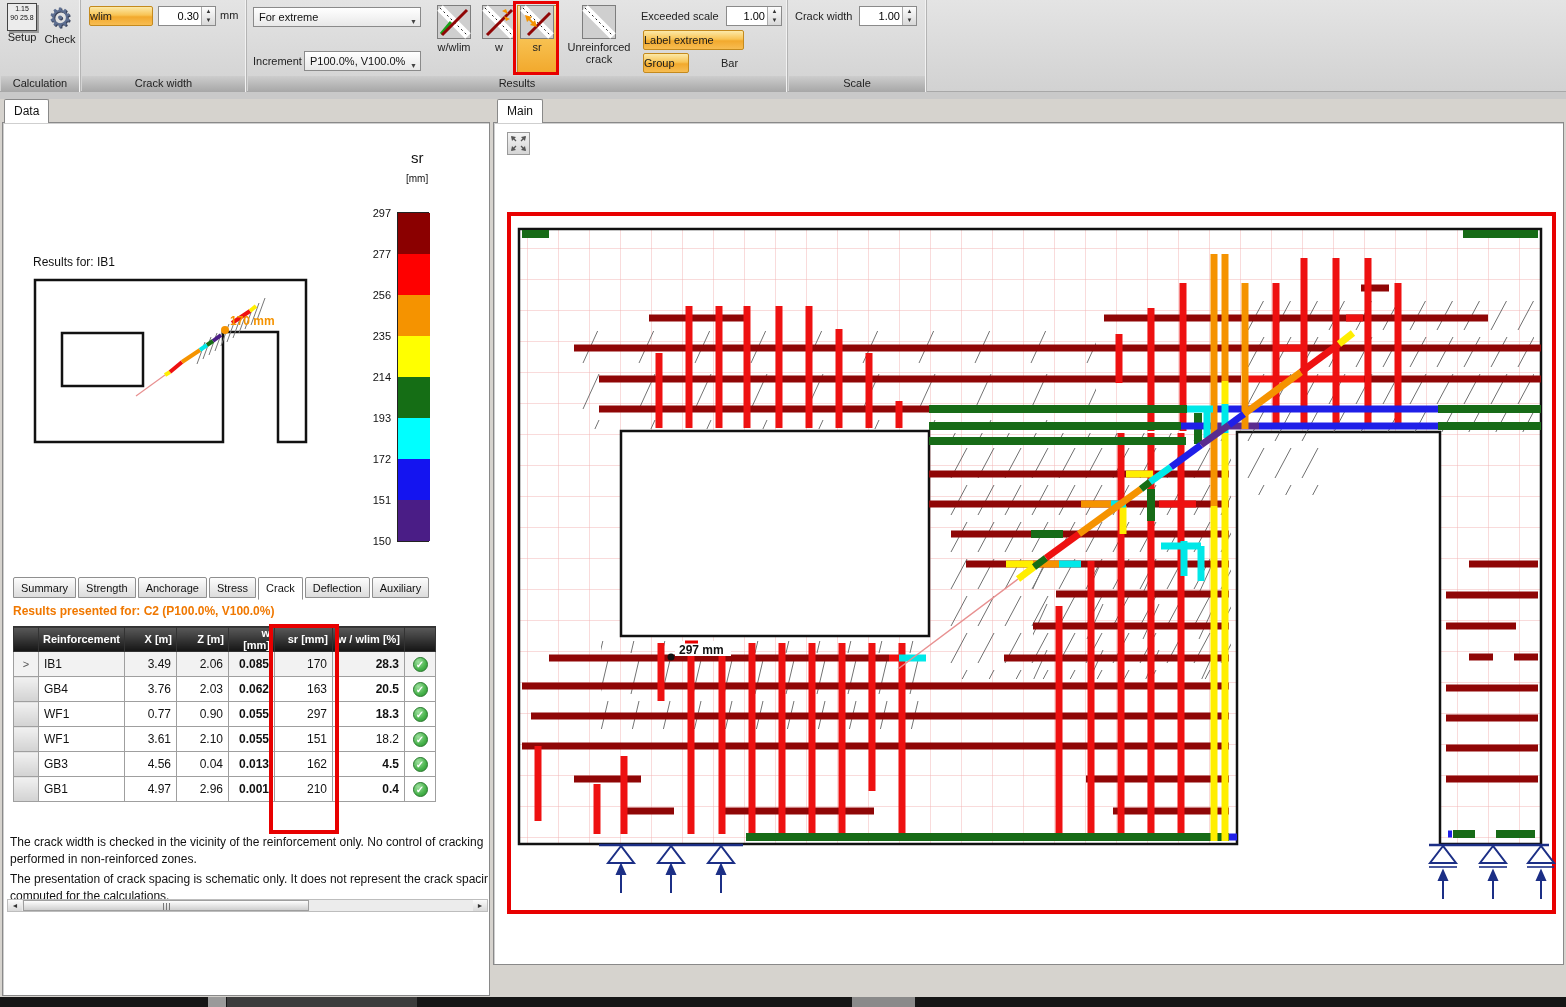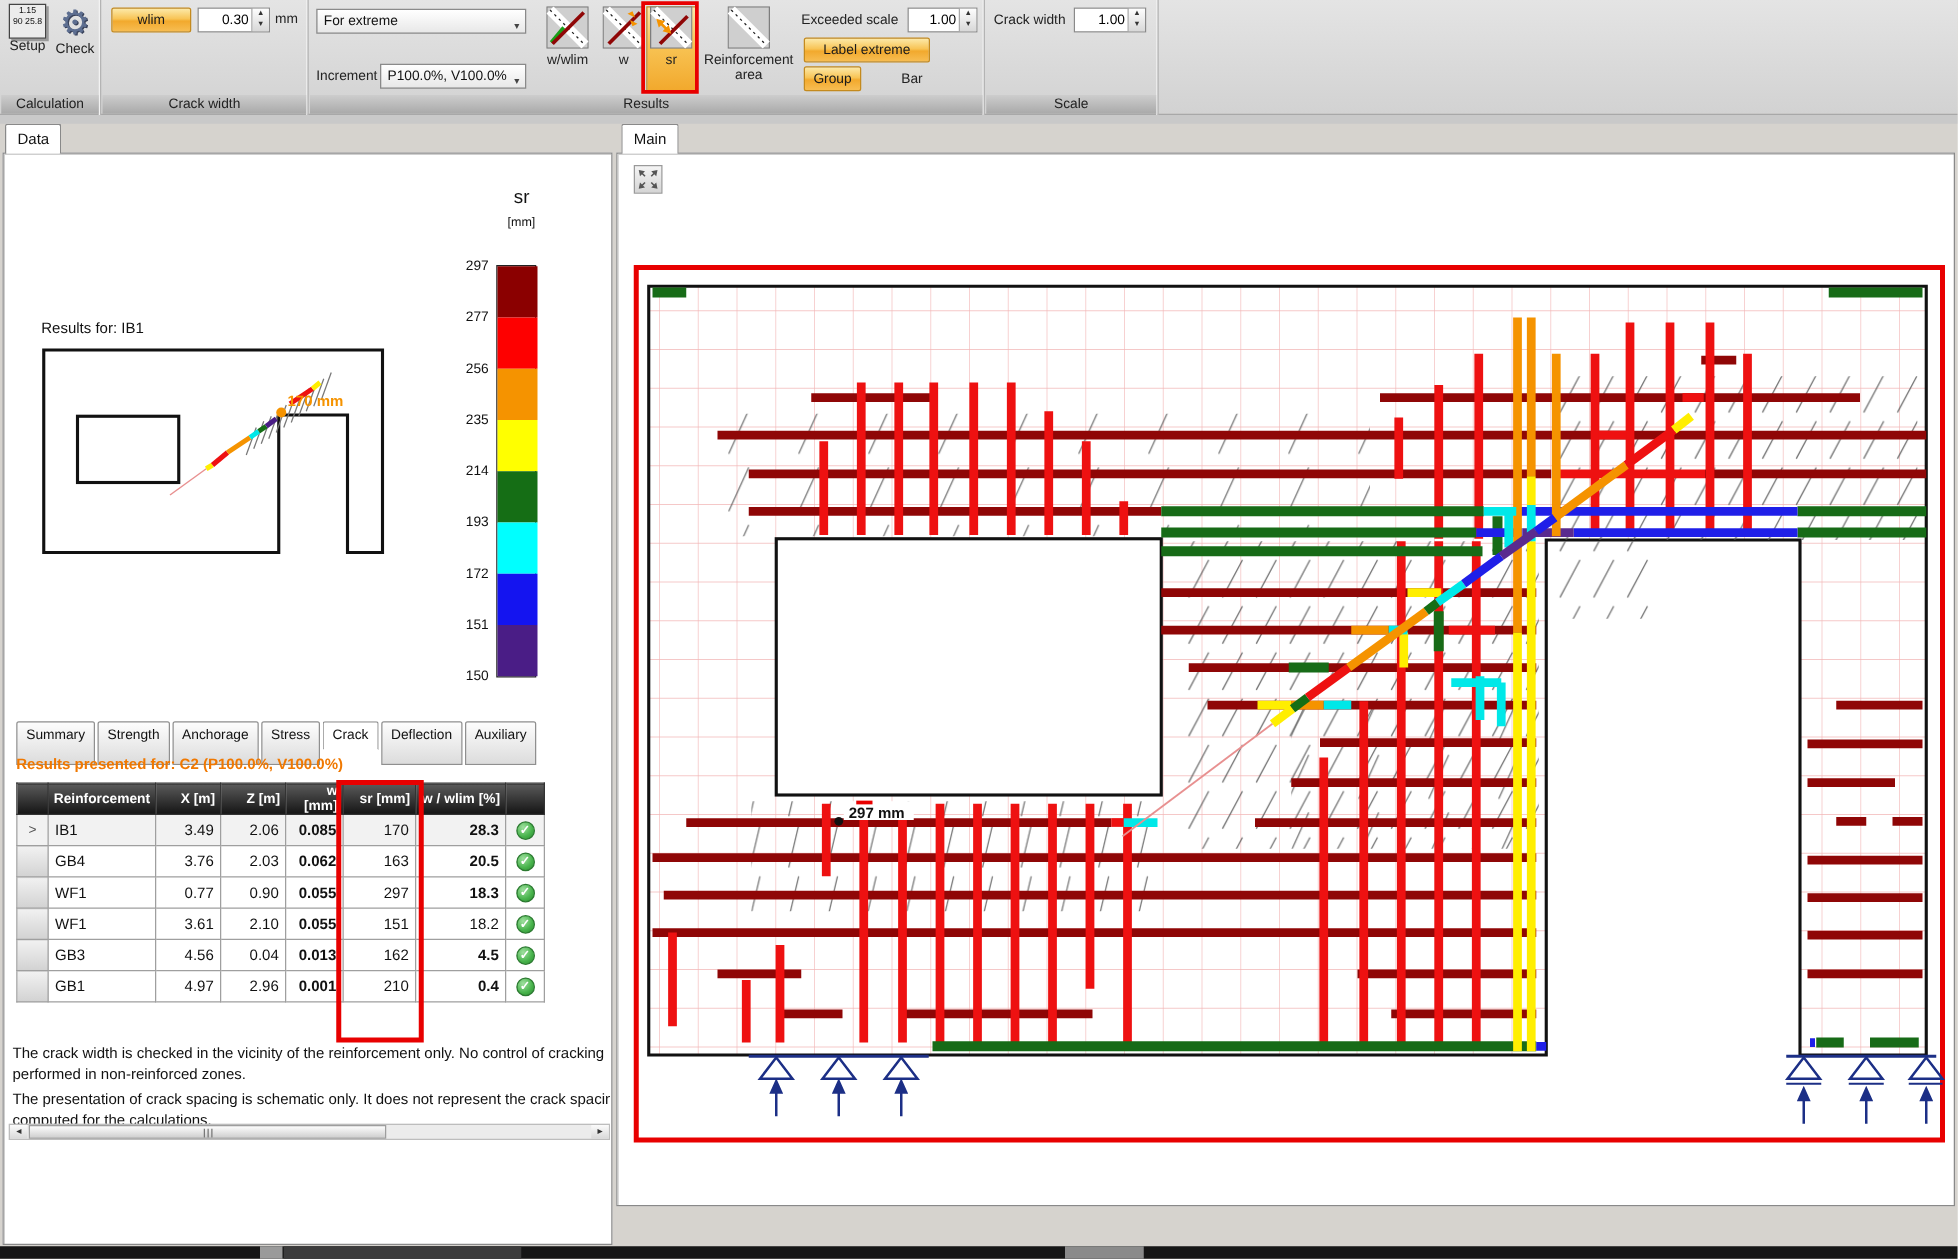--- a/index.html
+++ b/index.html
@@ -15,21 +15,21 @@
   .rgrouplabel { position:absolute; left:1px; right:1px; bottom:1px; height:15px;
     background:linear-gradient(#cdcdcd,#a9a9a9); text-align:center;
     font-size:11px; color:#222; line-height:15px; }
   .bigbtn { position:absolute; width:40px; text-align:center; font-size:11px; color:#222; cursor:default; }
   .setupicon { display:inline-block; width:30px; height:28px; background:#ececec;
     border:1px solid #444; box-shadow:2px 2px 0 #9a9a9a; font-size:7px; line-height:9px;
     text-align:center; color:#111; }
   .gearicon { font-size:27px; line-height:30px; color:#5d6e90; text-shadow:1px 1px 0 #39425a; }
   .btn-orange { background:linear-gradient(#fce9a8,#f8c455 45%,#f2a92d 55%,#f7bd52);
     border:1px solid #c48a1e; border-radius:2px; font-size:11px; color:#1a1a1a;
-    text-align:center; }
+    text-align:left; }
   .spin { position:absolute; height:20px; background:#fff; border:1px solid #8a8a8a;
     font-size:11px; }
   .spinval { position:absolute; left:2px; right:16px; top:0; bottom:0; text-align:right; line-height:18px; }
   .spinbtns { position:absolute; right:0; top:0; width:14px; bottom:0; border-left:1px solid #aaa;
     background:linear-gradient(#fdfdfd,#d8d8d8); font-size:6px; line-height:9px; text-align:center; color:#333; }
   .combo { position:absolute; height:20px; background:linear-gradient(#ffffff,#e8e8e8);
     border:1px solid #8a8a8a; font-size:11px; line-height:18px; padding-left:5px; color:#111; }
   .comboarrow { position:absolute; right:3px; top:5px; font-size:7px; color:#444; }
   .rlabel { position:absolute; font-size:11px; color:#222; }
   .iconbtn { position:absolute; text-align:center; font-size:11px; color:#222; }
@@ -50,21 +50,21 @@
 
   
   #preview-title { position:absolute; left:30px; top:132px; font-size:12px; color:#111; }
   .sclab { position:absolute; right:0; font-size:11px; color:#111; height:12px; line-height:12px; }
   .scseg { width:32px; height:41px; }
   #scalebar { position:absolute; border:1px solid #222; }
   #scale-title { position:absolute; font-size:15px; color:#111; }
   #scale-unit  { position:absolute; font-size:10px; color:#111; }
 
   #result-tabs { position:absolute; left:10px; top:454px; height:22px; white-space:nowrap; }
-  .rtab { display:inline-block; height:35px; line-height:20px; padding:0 7px; font-size:11px;
+  .rtab { display:inline-block; height:21px; line-height:20px; padding:0 7px; font-size:11px;
     background:linear-gradient(#fdfdfd,#dcdcdc); border:1px solid #8f8f8f; border-radius:2px 2px 0 0;
     margin-right:2px; color:#111; }
   .rtab.active { background:#fff; height:23px; border-bottom:1px solid #fff; font-weight:normal; }
   #results-for { position:absolute; left:10px; top:481px; font-size:12px; font-weight:bold; color:#f07800; }
 
   #results-table { position:absolute; left:10px; top:503px; border-collapse:collapse; table-layout:fixed;
     font-size:12px; color:#111; }
   #results-table th { background:linear-gradient(#5a5a5a,#141414); color:#fff; font-weight:bold;
     font-size:11px; height:24px; text-align:right; padding:0 4px; border:1px solid #333; }
   #results-table td { height:25px; border:1px solid #9f9f9f; padding:0 5px; background:#fff; }
@@ -168,21 +168,21 @@
       </svg>
       <div>sr</div>
     </div>
 
     <div class="iconbtn" style="left:314px;top:5px;width:76px;">
       <svg class="ic" width="34" height="34">
         <rect x="0.5" y="0.5" width="33" height="33" fill="#cfcfcf" stroke="#7d7d7d"></rect>
         <line x1="3" y1="3" x2="31" y2="31" stroke="#fff" stroke-width="8"></line>
         <line x1="3" y1="3" x2="31" y2="31" stroke="#222" stroke-width="1" stroke-dasharray="2,3"></line>
       </svg>
-      <div style="line-height:12px;">Reinforcement area</div>
+      <div style="line-height:12px;">Unreinforced crack</div>
     </div>
 
     <div class="rlabel" style="left:394px;top:10px;">Exceeded scale</div>
     <div class="spin" style="left:479px;top:6px;width:56px;">
       <span class="spinval">1.00</span>
       <span class="spinbtns"><span>▲</span><br><span>▼</span></span>
     </div>
     <div class="btn-orange abs" style="left:396px;top:30px;width:101px;height:20px;line-height:19px;">Label extreme</div>
     <div class="btn-orange abs" style="left:396px;top:53px;width:46px;height:20px;line-height:19px;">Group</div>
     <div class="rlabel" style="left:474px;top:57px;">Bar</div>

